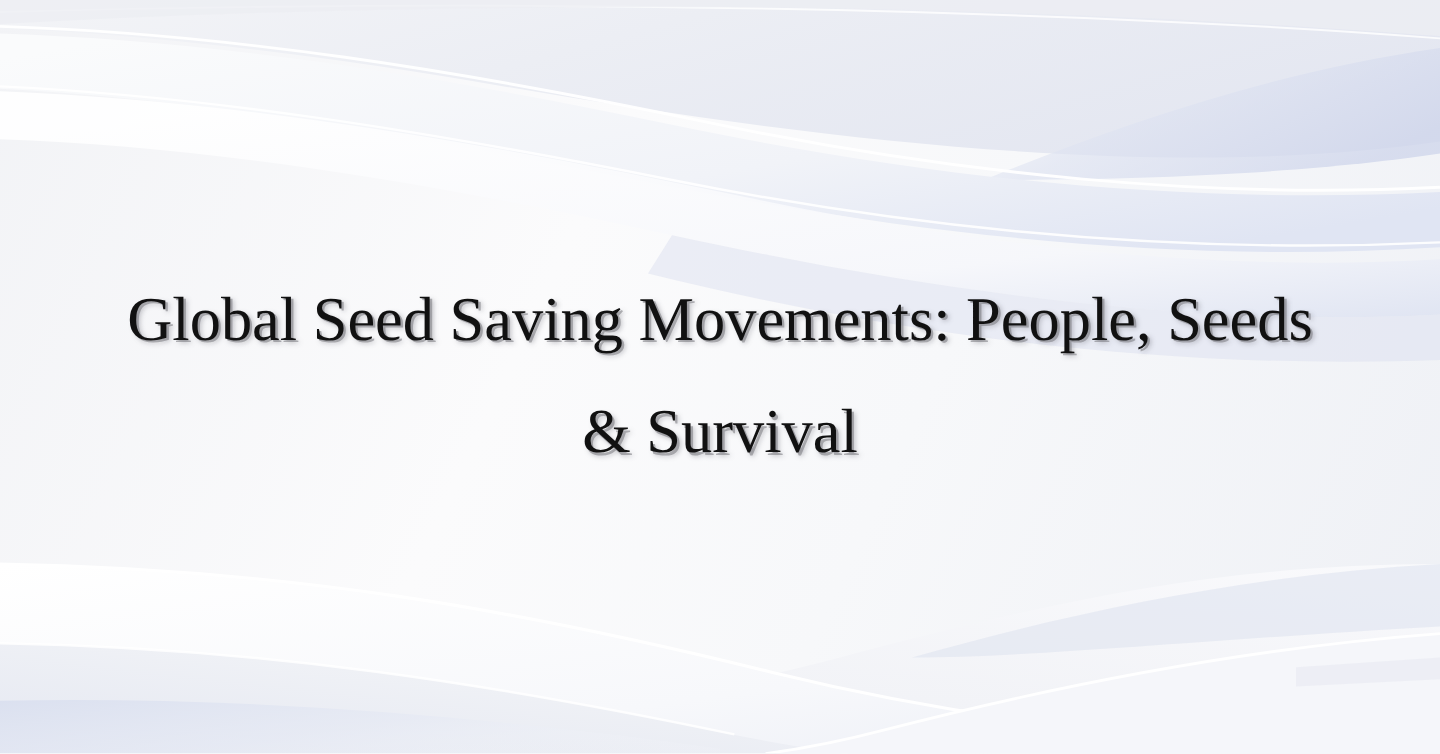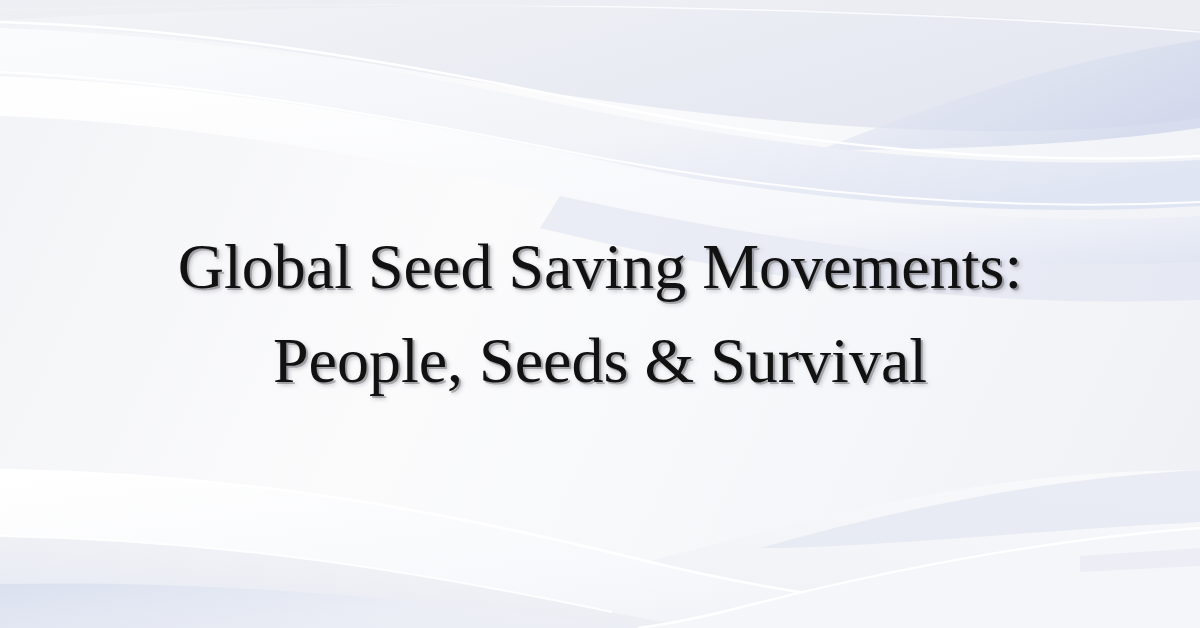--- a/index.html
+++ b/index.html
@@ -52,21 +52,21 @@
     align-items: center;
     justify-content: center;
     z-index: 3;
   }
 
   .title {
     width: 1000px;
     text-align: center;
     font-family: "Liberation Serif", "DejaVu Serif", serif;
     font-weight: 400;
-    font-size: 64px;
+    font-size: 52px;
     line-height: 94px;
     color: #111111;
     letter-spacing: 0px;
     text-shadow:
       2px 2px 0 rgba(120,120,125,0.55),
       3px 3px 4px rgba(90,90,100,0.35);
     white-space: pre-line;
   }
 </style>
 </head>

